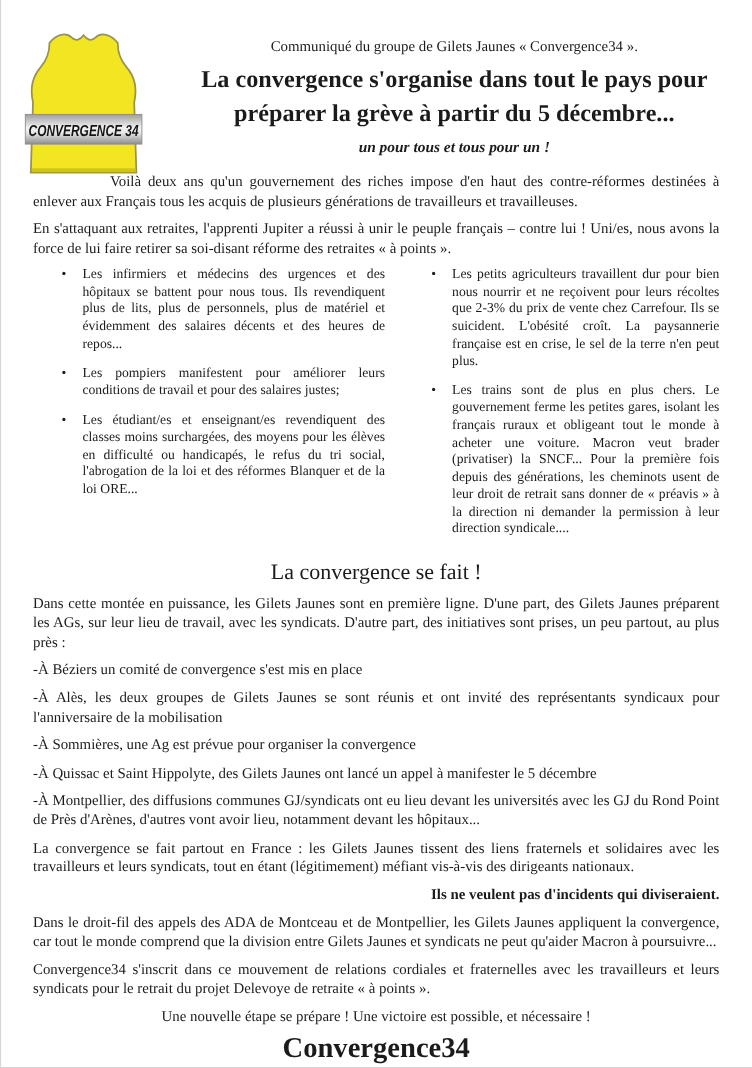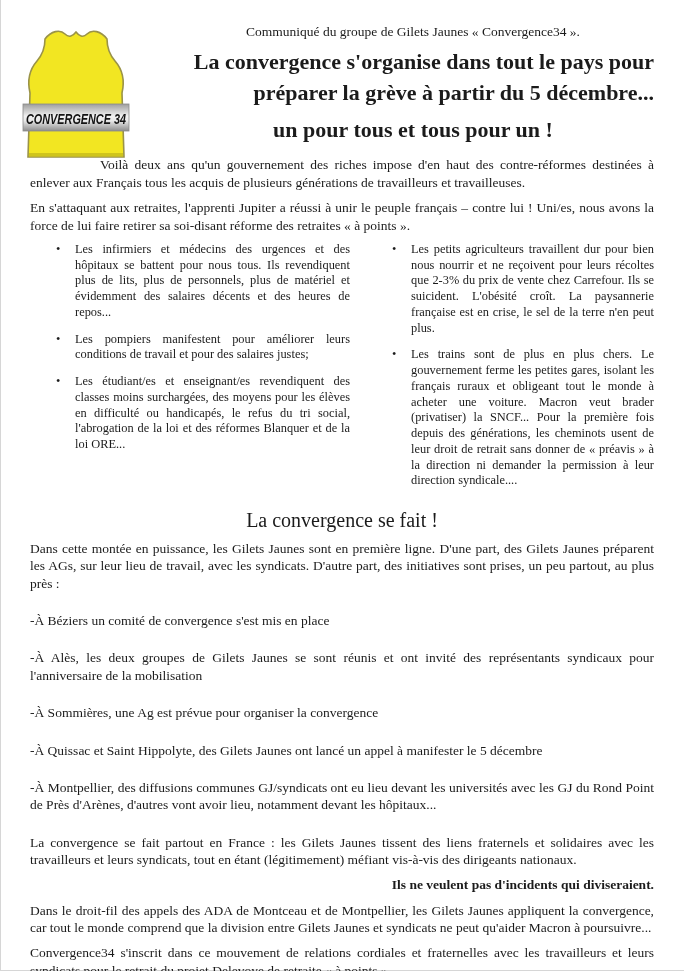--- a/index.html
+++ b/index.html
@@ -18,23 +18,23 @@
     box-shadow: inset 1px -1px 0 #d6d6d6;
     overflow:hidden;
   }
   
   .vest-wrap {
     position:absolute; left:13px; top:23px;
     width:126px; height:137px;
   }
   
   .header { margin-left:142px; text-align:center; }
-  .kicker { padding-top:24px; font-size:13.5px; }
-  .title  { font-size:22px; line-height:1.42; font-weight:bold; margin-top:6px;text-align:right; }
-  .subtitle { font-size:22px; font-weight:bold; margin-top:9px; }
+  .kicker { padding-top:34px; font-size:13.5px; }
+  .title  { font-size:22px; line-height:1.42; font-weight:bold; margin-top:6px; }
+  .subtitle { font-size:14px; font-weight:bold; margin-top:9px;font-style:italic; }
   
   .body-p {
     font-size:13.5px; line-height:1.285;
     text-align:justify; margin:8px 0;
   }
   .first-p { text-indent:70px; margin-top:13px; }
   
   .cols { display:flex; gap:16px; margin:4px 0 0 0; }
   .col-left  { flex:0 0 320px; }
   .col-right { flex:1; }
@@ -45,21 +45,21 @@
     text-align:justify; margin-bottom:11px;
   }
   ul.blist li::before {
     content:"\2022";
     position:absolute; left:0; top:0; font-size:12.4px;
   }
   .mid-heading {
     text-align:center; font-size:20px; font-weight:normal;
     margin:9px 0 3px 0;
   }
-  .dash-item { margin:20px 0; }
+  .dash-item { margin:8px 0; }
   .bold-line { font-weight:bold; text-align:right; }
   .center-line { text-align:center; margin:9px 0 6px 0; font-size:13.5px; }
   .signature {
     text-align:center; font-size:26px; font-weight:bold;
     margin:6px 0 8px 0;
   }
 </style>
 </head>
 <body>
 

